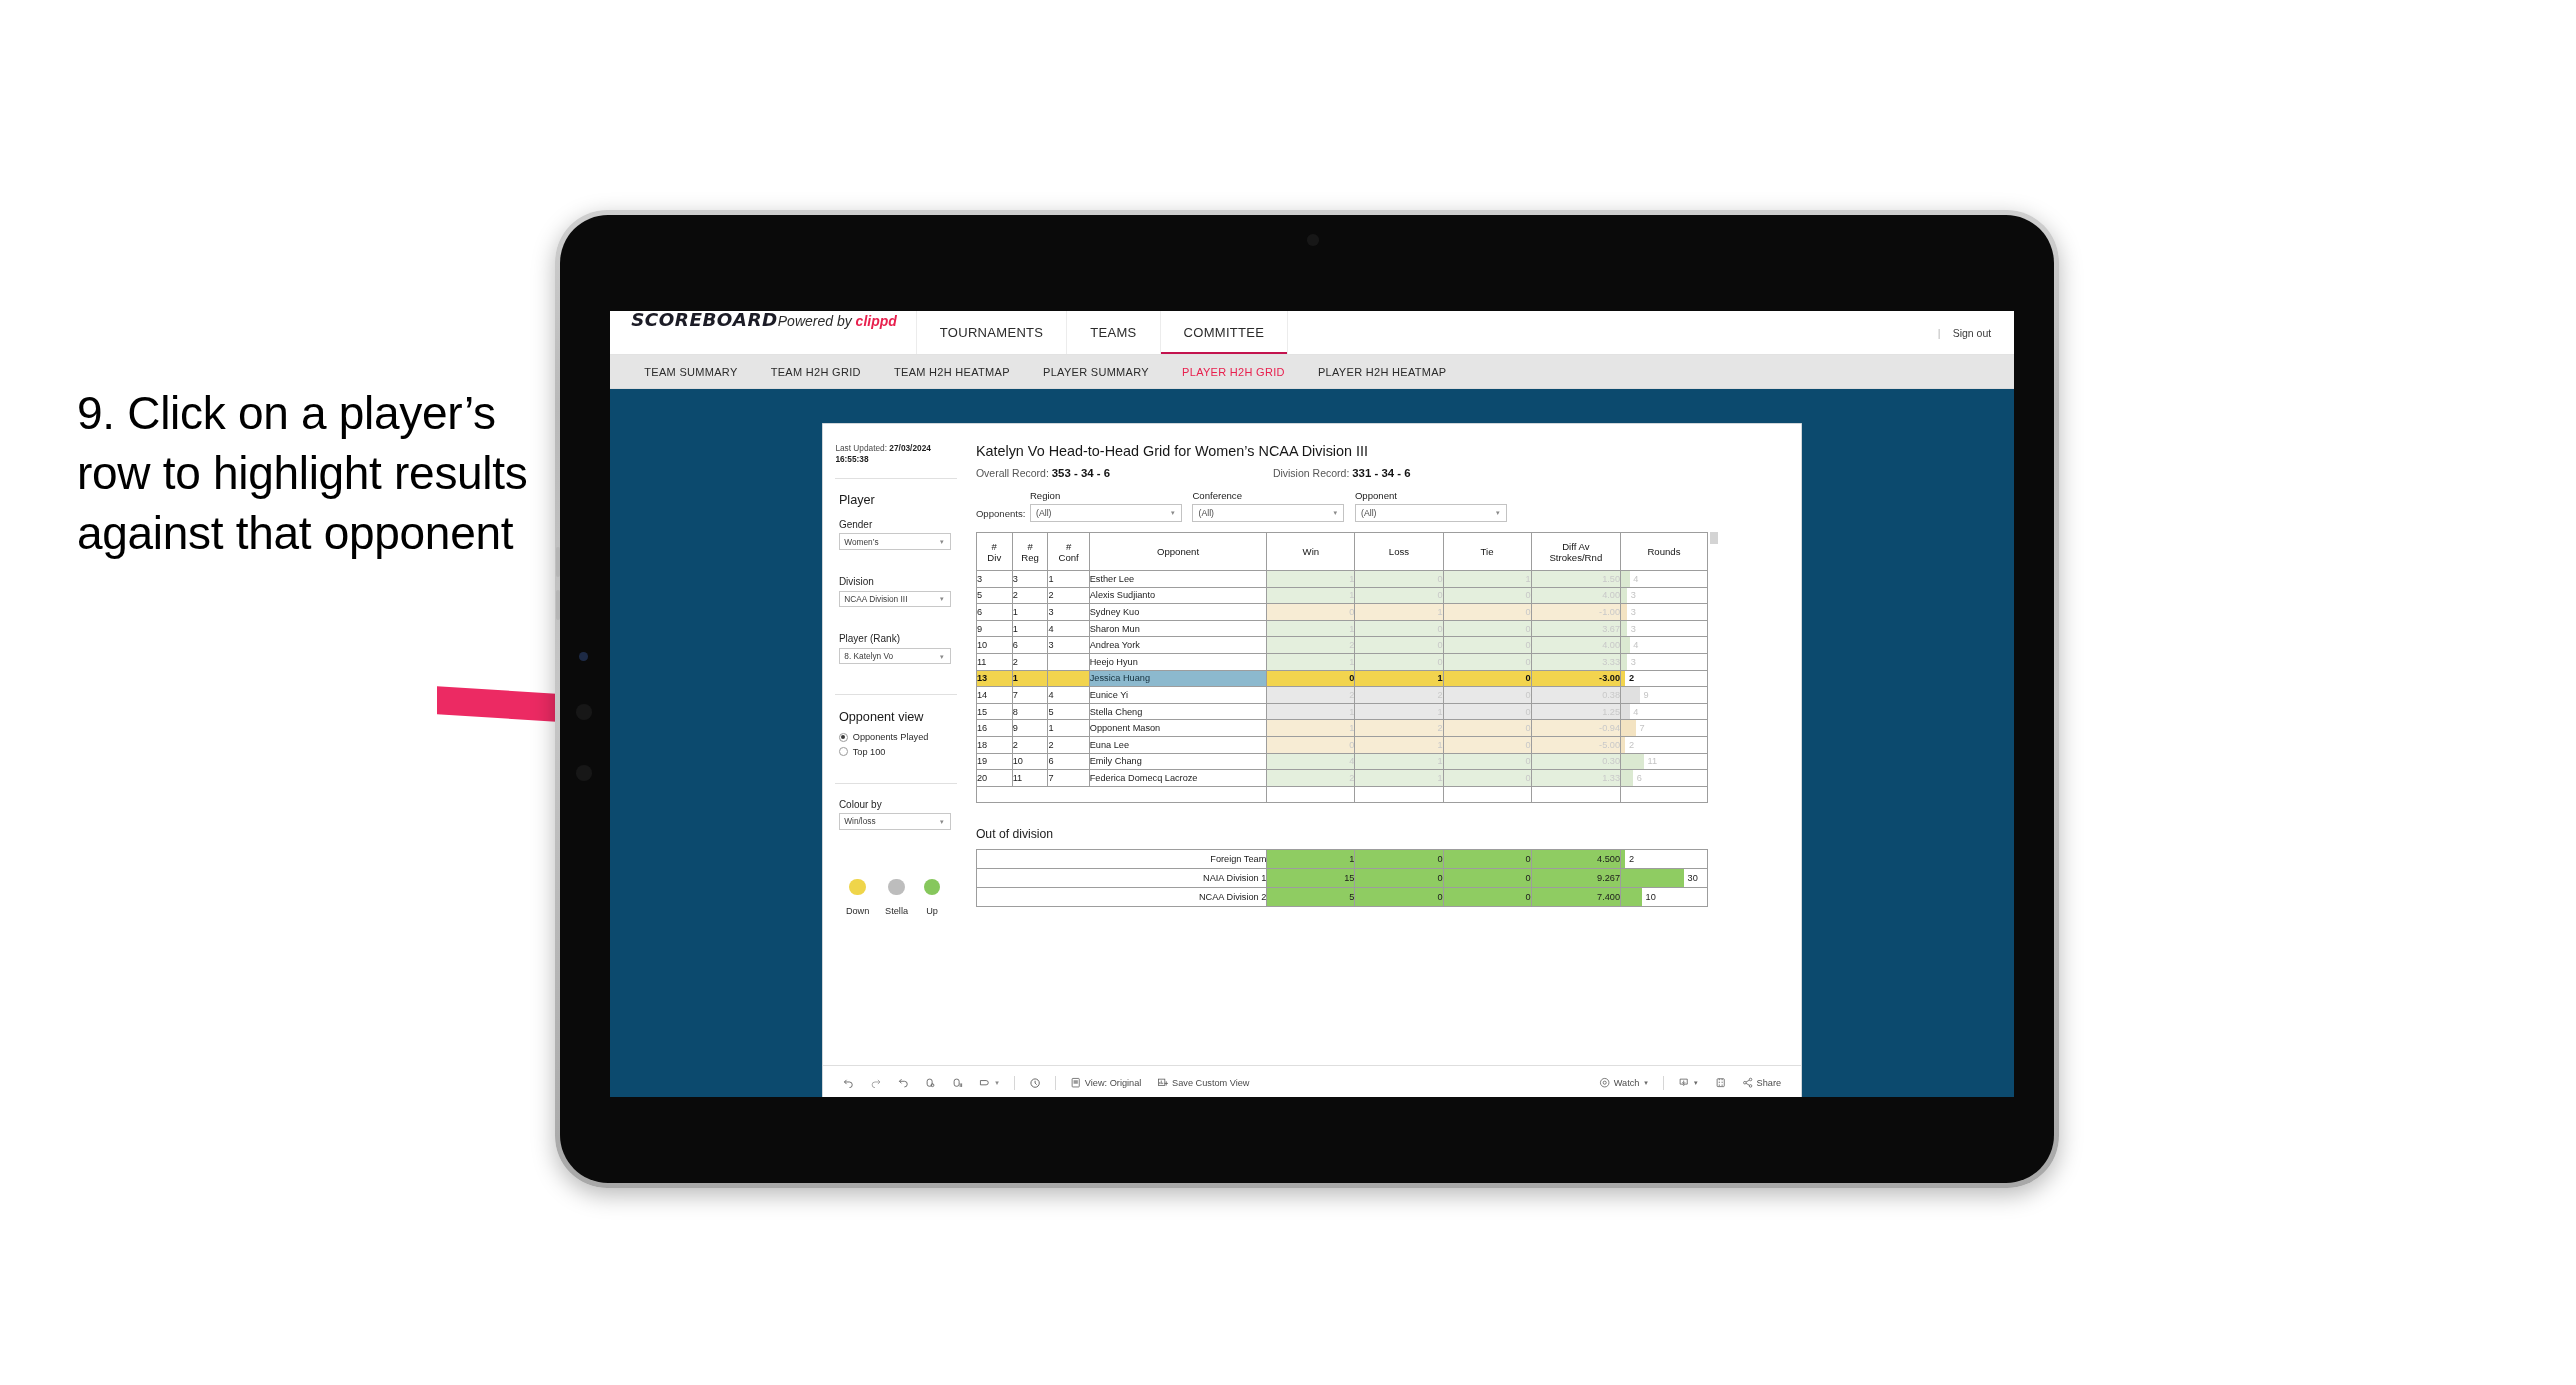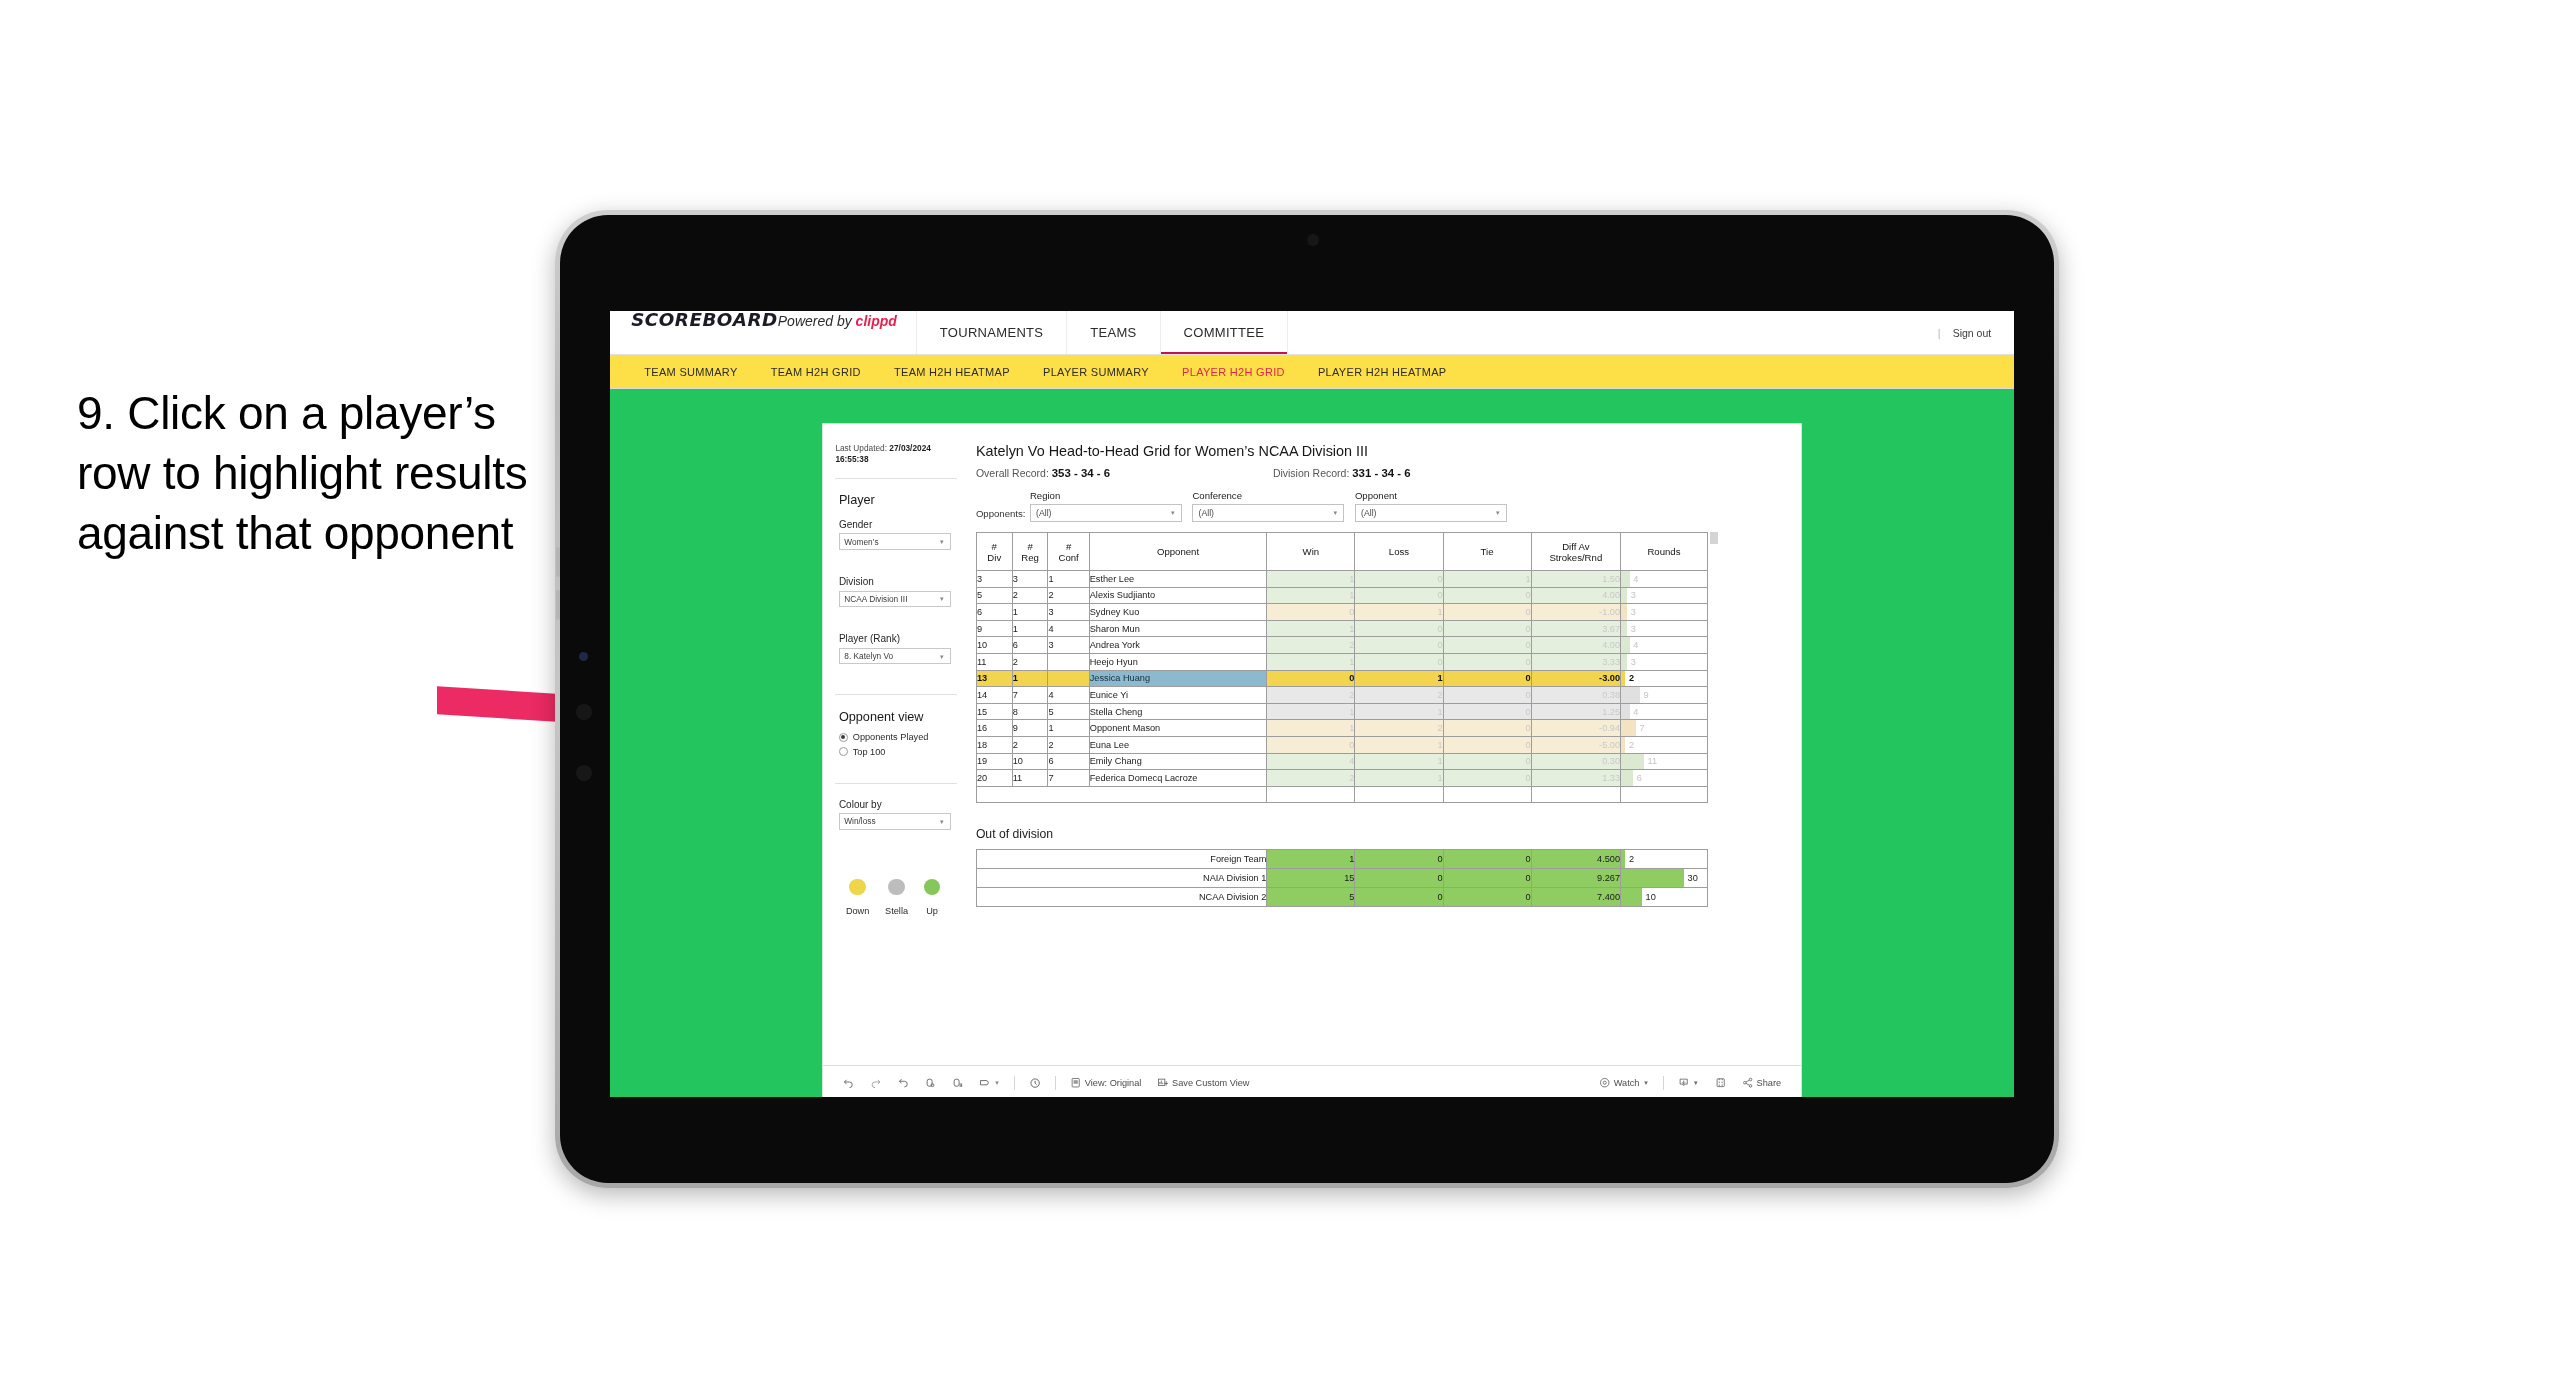--- a/index.html
+++ b/index.html
@@ -47,26 +47,26 @@
   .brand-sub b{color:#e8204e;font-weight:bold;}
   .nav-item{display:flex;align-items:center;padding:0 23px;font-size:13px;
             color:#2b2b2b;border-right:0.9px solid #ececec;letter-spacing:0.3px;
             position:relative;cursor:pointer;}
   .nav-item.active:after{content:"";position:absolute;left:0;right:0;bottom:0;
             height:2.6px;background:#c3134e;}
   .nav-right{margin-left:auto;display:flex;align-items:center;padding-right:23px;
              font-size:10.5px;color:#3a3a3a;gap:12.2px;}
   .nav-sep{color:#b5b5b5;}
 
-  .subnav{height:33px;background:#fde047;border-bottom:0.9px solid #dcdcdc;
+  .subnav{height:33px;background:#e5e5e5;border-bottom:0.9px solid #dcdcdc;
           display:flex;align-items:center;padding-left:17.5px;gap:0;}
   .subnav-item{font-size:11px;color:#2b2b2b;padding:0 16.6px;letter-spacing:0.3px;cursor:pointer;}
   .subnav-item.active{color:#e8204e;}
 
-  .canvas{background:#22c55e;height:710px;padding:35px 0 0 0;box-sizing:border-box;
+  .canvas{background:#0c4a6e;height:710px;padding:35px 0 0 0;box-sizing:border-box;
           display:flex;justify-content:center;}
   .sheet{width:978px;background:#fff;display:flex;flex-direction:column;
          box-shadow:0 0 0 0.9px #e6e6e6;}
   .sheet-body{display:flex;flex:1;}
 
   
   .side{width:144px;padding:19px 0 0 12.2px;box-sizing:border-box;}
   .upd{font-size:8.3px;color:#4a4a4a;line-height:1.35;padding-right:8.7px;}
   .upd b{font-weight:bold;color:#1d1d1d;}
   .hr{height:0.9px;background:#e0e0e0;margin:12.2px 10.5px 0 0;}

